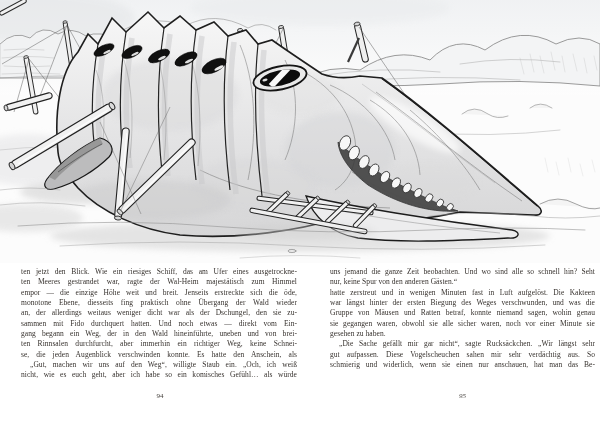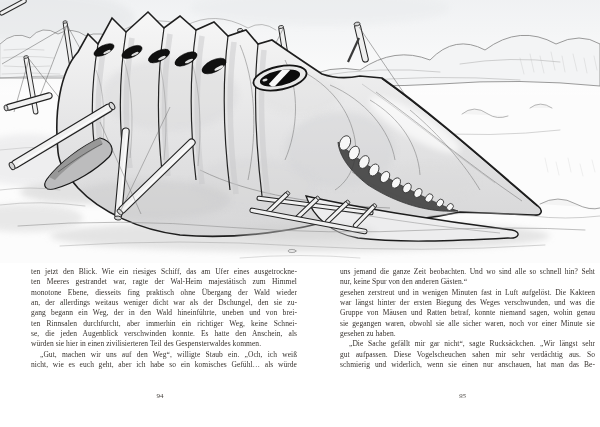--- a/index.html
+++ b/index.html
@@ -9,21 +9,21 @@
     font-family:"Liberation Serif", serif;
   }
   .illus{position:absolute;top:0;left:0;width:600px;height:263px;}
   .illus svg{display:block;}
   .col{
     position:absolute;top:267px;color:#36312d;
     font-size:7.5px;line-height:10.35px;letter-spacing:.05px;
   }
   .col.l{left:21px;width:276px;}
   .col.r{left:330px;width:265px;}
-  .line{text-align:justify;text-align-last:justify;margin-left:10px;-moz-text-align-last:justify;}
+  .line{text-align:justify;text-align-last:justify;-moz-text-align-last:justify;}
   .line.end{text-align-last:left;-moz-text-align-last:left;}
   .line.ind{text-indent:9px;}
   .pnum{position:absolute;top:392px;font-size:7px;color:#45413d;text-align:center;}
   .pnum.l{left:22px;width:276px;}
   .pnum.r{left:330px;width:265px;font-style:italic;}
 </style>
 </head>
 <body>
 
 <div class="illus">
@@ -256,34 +256,35 @@
     <path d="M0,190 Q30,186 60,190 M0,205 Q40,200 85,206" stroke="#a3a3a3" stroke-width="0.6" opacity="0.8"></path>
     <path d="M545,158 l3,14 M556,162 l3,13 M568,158 l3,14 M580,164 l3,12 M592,160 l3,12" stroke="#b8b8b8" stroke-width="0.6" opacity="0.35"></path>
     <ellipse cx="292" cy="251" rx="4" ry="1.6" fill="#e8e8e8" stroke="#777" stroke-width="0.6"></ellipse>
   </g>
 </svg>
 </div>
 
 <div class="col l">
   <div class="line">ten jetzt den Blick. Wie ein riesiges Schiff, das am Ufer eines ausgetrockne-</div>
   <div class="line">ten Meeres gestrandet war, ragte der Wal-Heim majestätisch zum Himmel</div>
+  <div class="line">empor — die einzige Höhe weit und breit. Jenseits erstreckte sich die öde,</div>
   <div class="line">monotone Ebene, diesseits fing praktisch ohne Übergang der Wald wieder</div>
   <div class="line">an, der allerdings weitaus weniger dicht war als der Dschungel, den sie zu-</div>
+  <div class="line">sammen mit Fido durchquert hatten. Und noch etwas — direkt vom Ein-</div>
   <div class="line">gang begann ein Weg, der in den Wald hineinführte, uneben und von brei-</div>
   <div class="line">ten Rinnsalen durchfurcht, aber immerhin ein richtiger Weg, keine Schnei-</div>
   <div class="line">se, die jeden Augenblick verschwinden konnte. Es hatte den Anschein, als</div>
-  <div class="line end">würden sie hier in einen zivilisierteren Teil des Gespensterwaldes kommen.</div>
   <div class="line ind">„Gut, machen wir uns auf den Weg“, willigte Staub ein. „Och, ich weiß</div>
   <div class="line">nicht, wie es euch geht, aber ich habe so ein komisches Gefühl… als würde</div>
 </div>
 
 <div class="col r">
   <div class="line">uns jemand die ganze Zeit beobachten. Und wo sind alle so schnell hin? Seht</div>
   <div class="line end">nur, keine Spur von den anderen Gästen.“</div>
-  <div class="line">gesehen zerstreut und in wenigen Minuten fast in Luft aufgelöst. Die Kakteen</div>
+  <div class="line">hatte zerstreut und in wenigen Minuten fast in Luft aufgelöst. Die Kakteen</div>
   <div class="line">war längst hinter der ersten Biegung des Weges verschwunden, und was die</div>
   <div class="line">Gruppe von Mäusen und Ratten betraf, konnte niemand sagen, wohin genau</div>
   <div class="line">sie gegangen waren, obwohl sie alle sicher waren, noch vor einer Minute sie</div>
   <div class="line end">gesehen zu haben.</div>
   <div class="line ind">„Die Sache gefällt mir gar nicht“, sagte Rucksäckchen. „Wir längst sehr</div>
   <div class="line">gut aufpassen. Diese Vogelscheuchen sahen mir sehr verdächtig aus. So</div>
   <div class="line">schmierig und widerlich, wenn sie einen nur anschauen, hat man das Be-</div>
 </div>
 
 <div class="pnum l">94</div>

